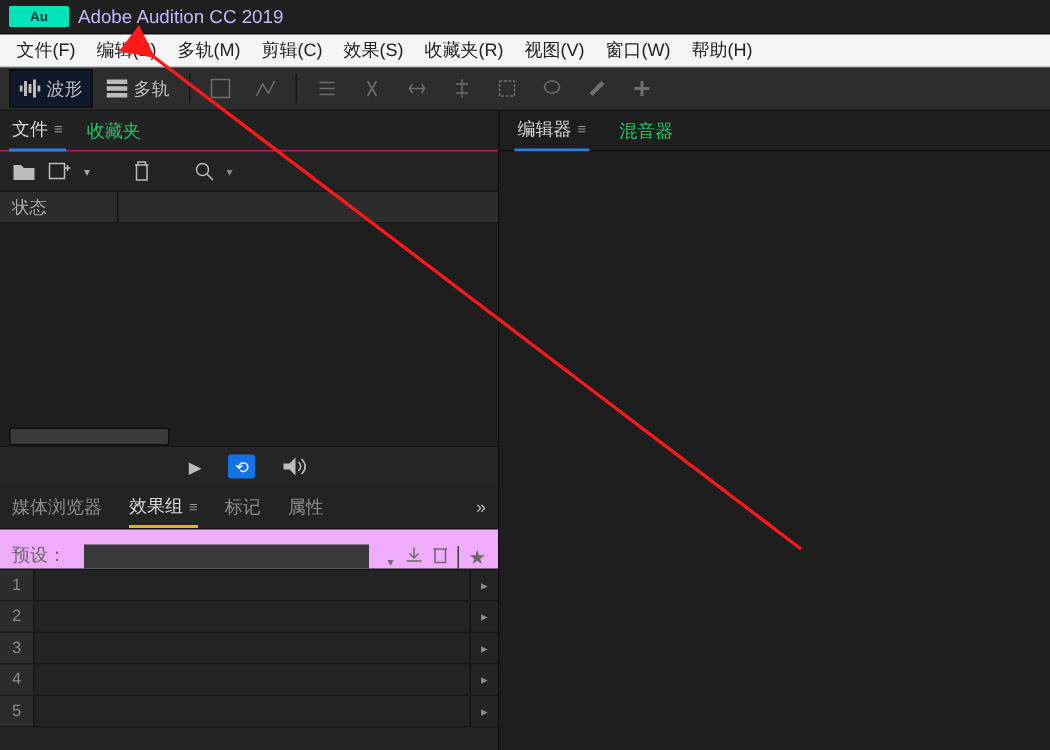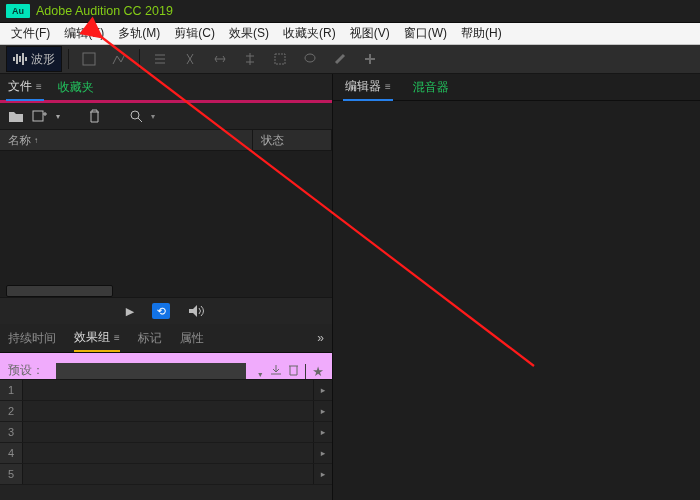--- a/index.html
+++ b/index.html
@@ -1,30 +1,30 @@
 <!DOCTYPE html>
 <html><head>
 <meta charset="utf-8">
 <style>
   html,body{margin:0;padding:0;width:700px;height:500px;background:#1b1b1b;font-family:"Microsoft YaHei",Arial,sans-serif;font-size:12px;color:#bcbcbc;overflow:hidden}
   .titlebar{height:22px;background:#1f1f1f;border-bottom:1px solid #0d0d0d;display:flex;align-items:center;padding:0 6px;gap:6px}
-  .au-logo{width:24px;height:14px;background:#00e4bb;display:flex;align-items:center;justify-content:center;color:#003a31;font-weight:bold;font-size:9px;border-radius:1px}
-  .title-text{color:#84cc16;font-size:12.5px}
+  .au-logo{width:40px;height:14px;background:#00e4bb;display:flex;align-items:center;justify-content:center;color:#003a31;font-weight:bold;font-size:9px;border-radius:1px}
+  .title-text{color:#c4b5fd;font-size:12.5px}
   .menubar{height:21px;background:#f5f5f5;border-bottom:1px solid #c4c4c4;display:flex;align-items:flex-start;padding:0 4px;color:#222;font-size:12px}
   .menubar span{padding:0 7px;height:100%;display:flex;align-items:center;cursor:default}
   .toolbar{height:28px;background:#2d2d2d;border-bottom:1px solid #161616;display:flex;align-items:center;gap:2px;padding:0 6px}
   .tb-btn{display:flex;align-items:center;padding:3px 6px;gap:4px;color:#bcbcbc;border:1px solid transparent;height:18px;font-size:12px}
   .tb-btn.active{border:1px solid #0f0f0f;background:#0f172a}
   .tb-sep{width:1px;height:20px;background:#161616;margin:0 4px}
   .icon{width:14px;height:14px;display:inline-block}
   .workspace{display:flex;height:calc(500px - 22px - 21px - 28px)}
   .left-col{width:332px;display:flex;flex-direction:column;border-right:1px solid #0e0e0e}
   .right-col{flex:1;background:#1e1e1e;display:flex;flex-direction:column}
   .panel{display:flex;flex-direction:column}
-  .panel-tabs{height:26px;display:flex;align-items:flex-end;border-bottom:3px solid #be185d;background:#222;padding:0 6px;gap:12px}
+  .panel-tabs{height:26px;display:flex;align-items:flex-end;border-bottom:1px solid #be185d;background:#222;padding:0 6px;gap:12px}
   .tab{padding:4px 2px;color:#22c55e;font-size:12px;display:flex;align-items:center;gap:4px}
   .tab.active{color:#d8d8d8;border-bottom:2px solid #2680eb;margin-bottom:-1px}
   .hamb{font-size:10px;color:#9a9a9a}
   
   .files-panel{flex:0 0 250px;background:#232323}
   .files-tools{display:flex;align-items:center;gap:8px;height:26px;padding:0 8px;color:#a7a7a7}
   .files-header{display:flex;height:20px;background:#2c2c2c;border-top:1px solid #161616;border-bottom:1px solid #161616;font-size:11.5px;color:#aaa}
   .fh-cell{padding:0 8px;display:flex;align-items:center;border-right:1px solid #161616}
   .file-list{flex:1;background:#1e1e1e;position:relative}
   .thumb{position:absolute;left:6px;bottom:0;width:105px;height:10px;background:#3a3a3a;border:1px solid #0e0e0e;border-radius:2px}
@@ -80,20 +80,30 @@
       <svg viewBox="0 0 14 14">
           <rect x="0" y="5" width="2" height="4" fill="#bcbcbc"></rect>
           <rect x="3" y="2" width="2" height="10" fill="#bcbcbc"></rect>
           <rect x="6" y="4" width="2" height="6" fill="#bcbcbc"></rect>
           <rect x="9" y="1" width="2" height="12" fill="#bcbcbc"></rect>
           <rect x="12" y="5" width="2" height="4" fill="#bcbcbc"></rect>
         </svg>
     </span>
     <span>波形</span>
   </div>
+  <div class="tb-btn">
+    <span class="icon">
+      <svg viewBox="0 0 14 14">
+          <rect x="0" y="1" width="14" height="3" fill="#bcbcbc"></rect>
+          <rect x="0" y="5.5" width="14" height="3" fill="#bcbcbc"></rect>
+          <rect x="0" y="10" width="14" height="3" fill="#bcbcbc"></rect>
+        </svg>
+    </span>
+    <span>多轨</span>
+  </div>
   <div class="tb-sep"></div>
   <div class="tb-btn">
       <span class="icon">
         <svg viewBox="0 0 14 14">
           <rect x="1" y="1" width="12" height="12" fill="none" stroke="#6e6e6e"></rect>
         </svg>
       </span>
     </div>
   <div class="tb-btn">
       <span class="icon">
@@ -195,44 +205,40 @@
         <span style="flex:0 0 12px"></span>
         <span>
             <svg width="14" height="14" viewBox="0 0 14 14">
               <circle cx="6" cy="6" r="4" fill="none" stroke="#bcbcbc"></circle>
               <path d="M9 9 L13 13" stroke="#bcbcbc"></path>
             </svg>
           </span>
         <span style="font-size:8px;color:#888">▾</span>
       </div>
       <div class="files-header">
-        <div class="fh-cell" style="flex:1">
-            <span>名称</span> 
-            <span style="font-size:8px;margin-left:3px">↑</span>
-          </div>
         <div class="fh-cell" style="width:62px">状态</div>
       </div>
       <div class="file-list">
         <div class="thumb"></div>
       </div>
       <div class="files-footer">
         <span class="play-icon">▶</span>
         <span class="loop-box">⟲</span>
         <span>
             <svg width="18" height="14" viewBox="0 0 18 14">
               <path d="M1 5 L5 5 L9 1 L9 13 L5 9 L1 9 Z" fill="#bcbcbc"></path>
               <path d="M11 4 Q14 7 11 10 M13 2 Q18 7 13 12" stroke="#bcbcbc" fill="none"></path>
             </svg>
           </span>
       </div>
     </div>
 
     <div class="panel bottom-panel">
       <div class="bottom-tabs">
-        <div class="btab">持续时间</div>
+        <div class="btab">媒体浏览器</div>
         <div class="btab active"><span>效果组</span><span class="hamb">≡</span></div>
         <div class="btab">标记</div>
         <div class="btab">属性</div>
         <div class="chevrons">»</div>
       </div>
       <div class="preset-row">
         <span>预设：</span>
         <div class="preset-dd"></div>
         <span style="font-size:8px;color:#696969">▾</span>
         <div class="preset-icons">

